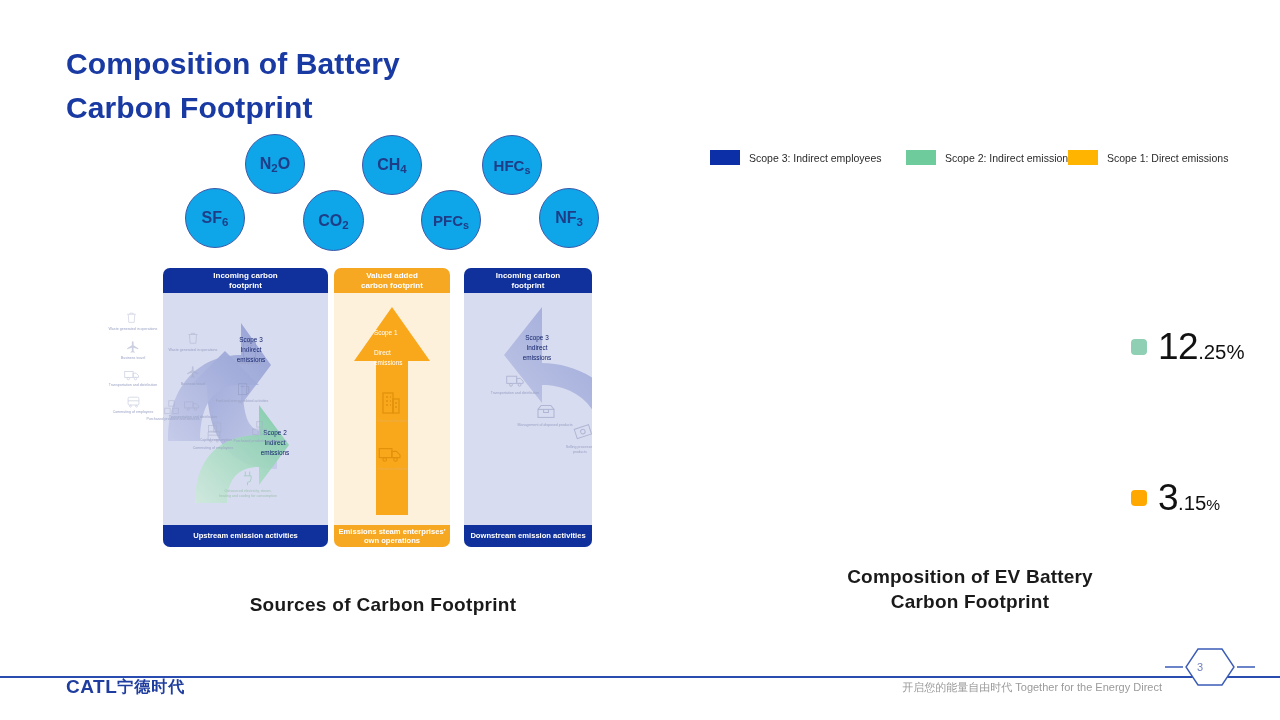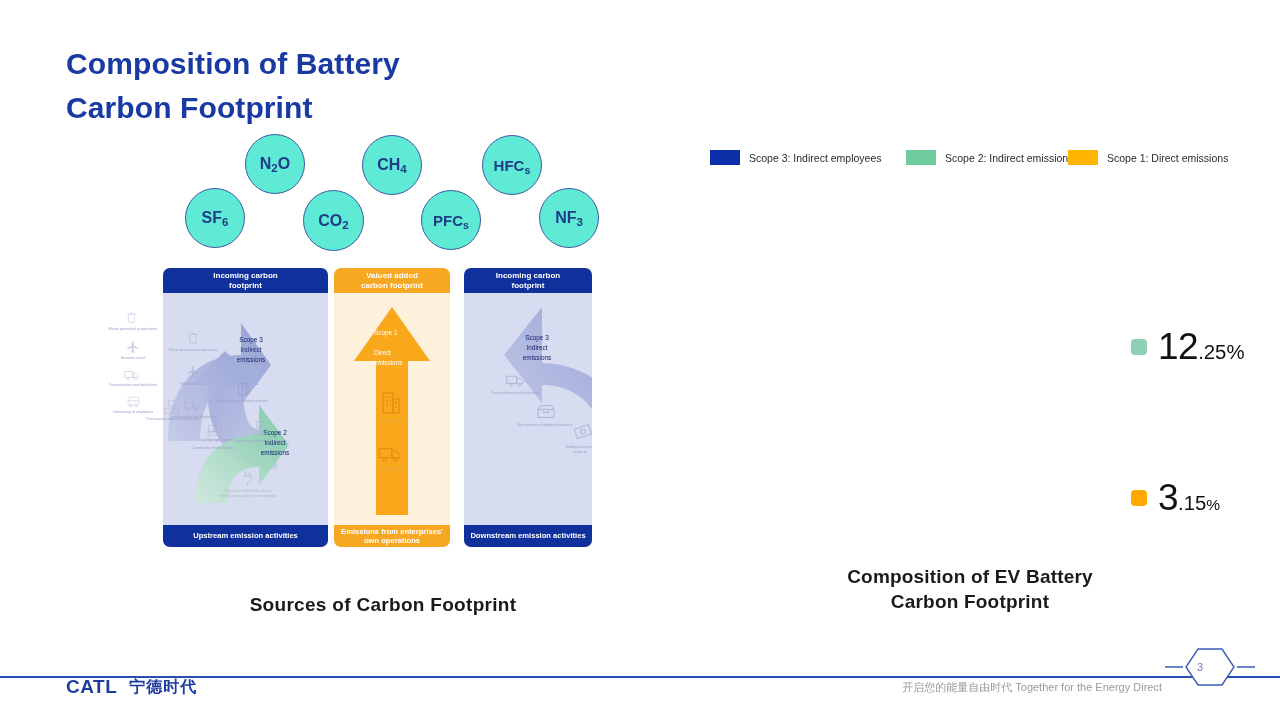--- a/index.html
+++ b/index.html
@@ -15,21 +15,21 @@
   .slide-title {
     position: absolute; left: 66px; top: 42px;
     font-size: 30px; font-weight: bold; line-height: 1.48;
     color: #1a3aa3; letter-spacing: .1px; white-space: pre-line;
   }
 
   
   .bubble {
     position: absolute; border: 1.6px solid #3d5aa8; border-radius: 50%;
     display: flex; align-items: center; justify-content: center;
-    color: #1f3d86; font-weight: bold; background: #5eead4;
+    color: #1f3d86; font-weight: bold; background: #0ea5e9;
   }
   .bubble span { line-height: 1; }
   .bubble sub { font-size: 0.72em; vertical-align: baseline; position: relative; top: 3px; }
 
   
   .panel { position: absolute; top: 268px; border-radius: 7px; overflow: hidden; }
   .panel-head {
     position: absolute; left: 0; top: 0; width: 100%; height: 25px;
     display: flex; align-items: center; justify-content: center; text-align: center;
     color: #fff; font-size: 8px; font-weight: bold; line-height: 1.25;
@@ -85,21 +85,21 @@
   .side-dot { width: 16px; height: 16px; border-radius: 4px; display: block; }
   .side-num { font-weight: 400; letter-spacing: -.5px; }
   .side-num .frac { font-size: .55em; letter-spacing: 0; }
   .side-num .pc { font-size: .42em; }
 
   
   .footer-rule { position: absolute; left: 0; top: 676px; width: 1280px; height: 2px; background: #2a4bb0; }
   .catl {
     position: absolute; left: 66px; top: 676px;
     font-size: 19px; font-weight: bold; color: #1f3d9e; letter-spacing: .5px;
-    display: flex; align-items: center; gap: 12px;
+    display: flex; align-items: center; gap: 0;
   }
   .catl .cn { font-size: 16px; letter-spacing: 1px; }
   .tagline {
     position: absolute; right: 118px; top: 680px;
     font-size: 11px; color: #9a9a9a; white-space: nowrap;
   }
   .pagehex { position: absolute; left: 1165px; top: 645px; width: 90px; height: 44px; }
   .pagenum {
     position: absolute; left: 1185px; top: 656px; width: 30px; height: 22px;
     display: flex; align-items: center; justify-content: center;
@@ -245,21 +245,21 @@
       <div class="mini-lbl or" style="left:29px; top:126px;">Enterprise facilities</div>
 
       <svg class="ic or" style="left:44px; top:152px;" width="26" height="18" viewBox="0 0 28 20" fill="none" stroke="#d98a06" stroke-width="1.3">
         <rect x="1" y="4" width="14" height="10"></rect>
           <path d="M15 7h5l4 4v3h-9z"></path>
         <circle cx="7" cy="16" r="2"></circle>
           <circle cx="19" cy="16" r="2"></circle>
         </svg>
       <div class="mini-lbl or" style="left:29px; top:174px;">Enterprise vehicles</div>
     </div>
-    <div class="panel-foot">Emissions from enterprises'
+    <div class="panel-foot">Emissions steam enterprises'
 own operations</div>
   </div>
 
   <div class="panel p-blue" style="left:464px; width:128px; height:279px;">
     <div class="panel-head">Incoming carbon
 footprint</div>
     <div class="panel-body">
       <svg width="128" height="232" viewBox="0 0 128 232">
         <path d="M168 160 C168 100 120 70 78 70 L78 14 L40 62 L78 110 L78 92 C110 92 140 112 140 160 Z" fill="url(#gblue)" opacity=".88"></path>
       </svg>

